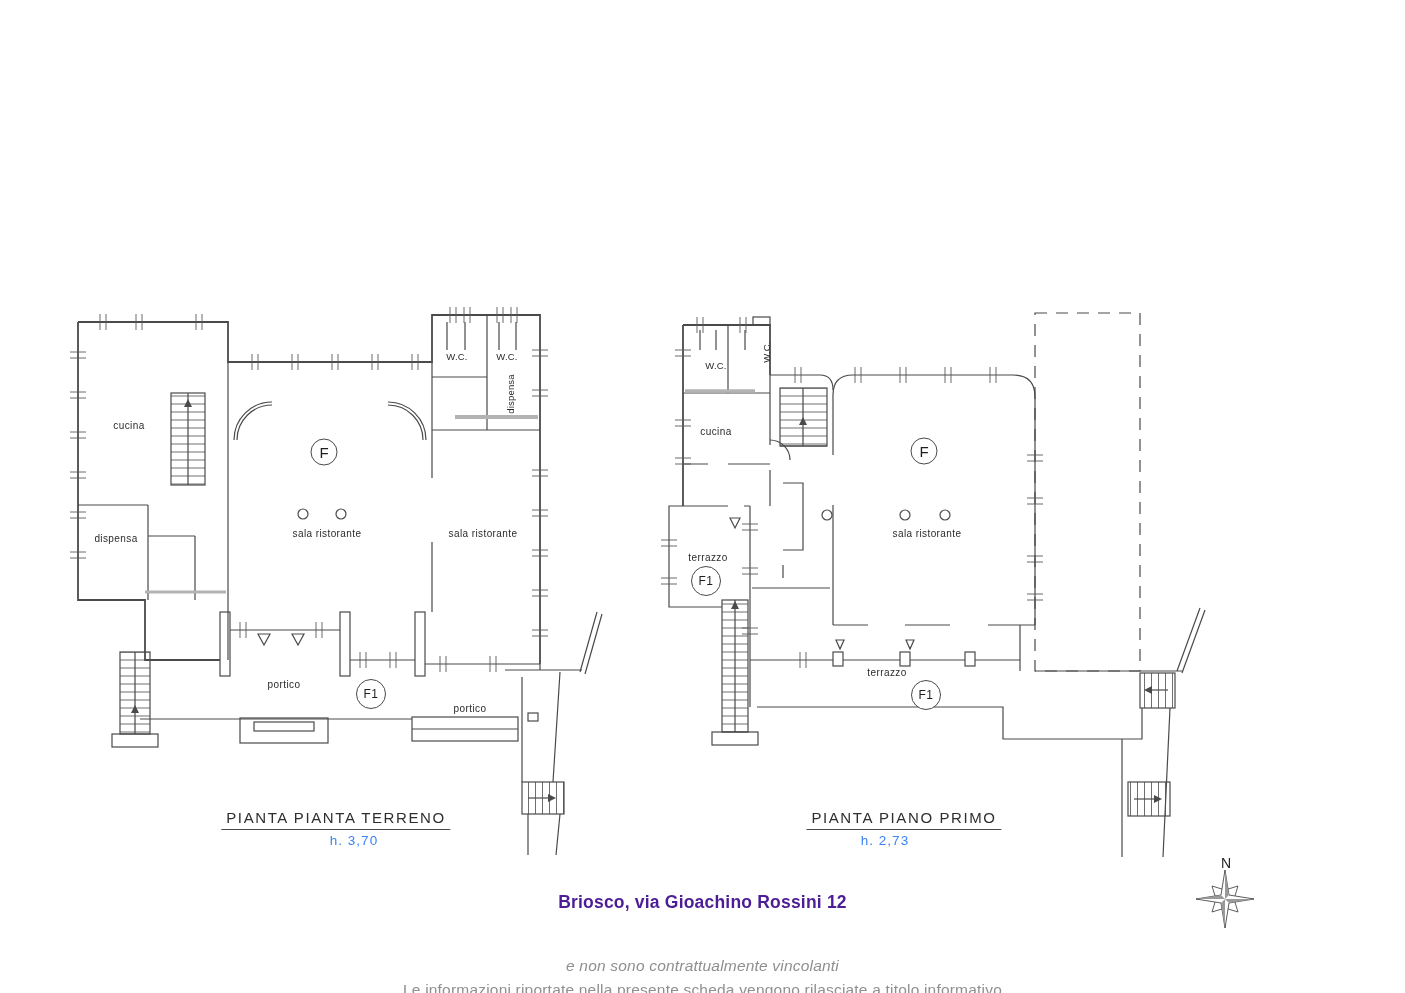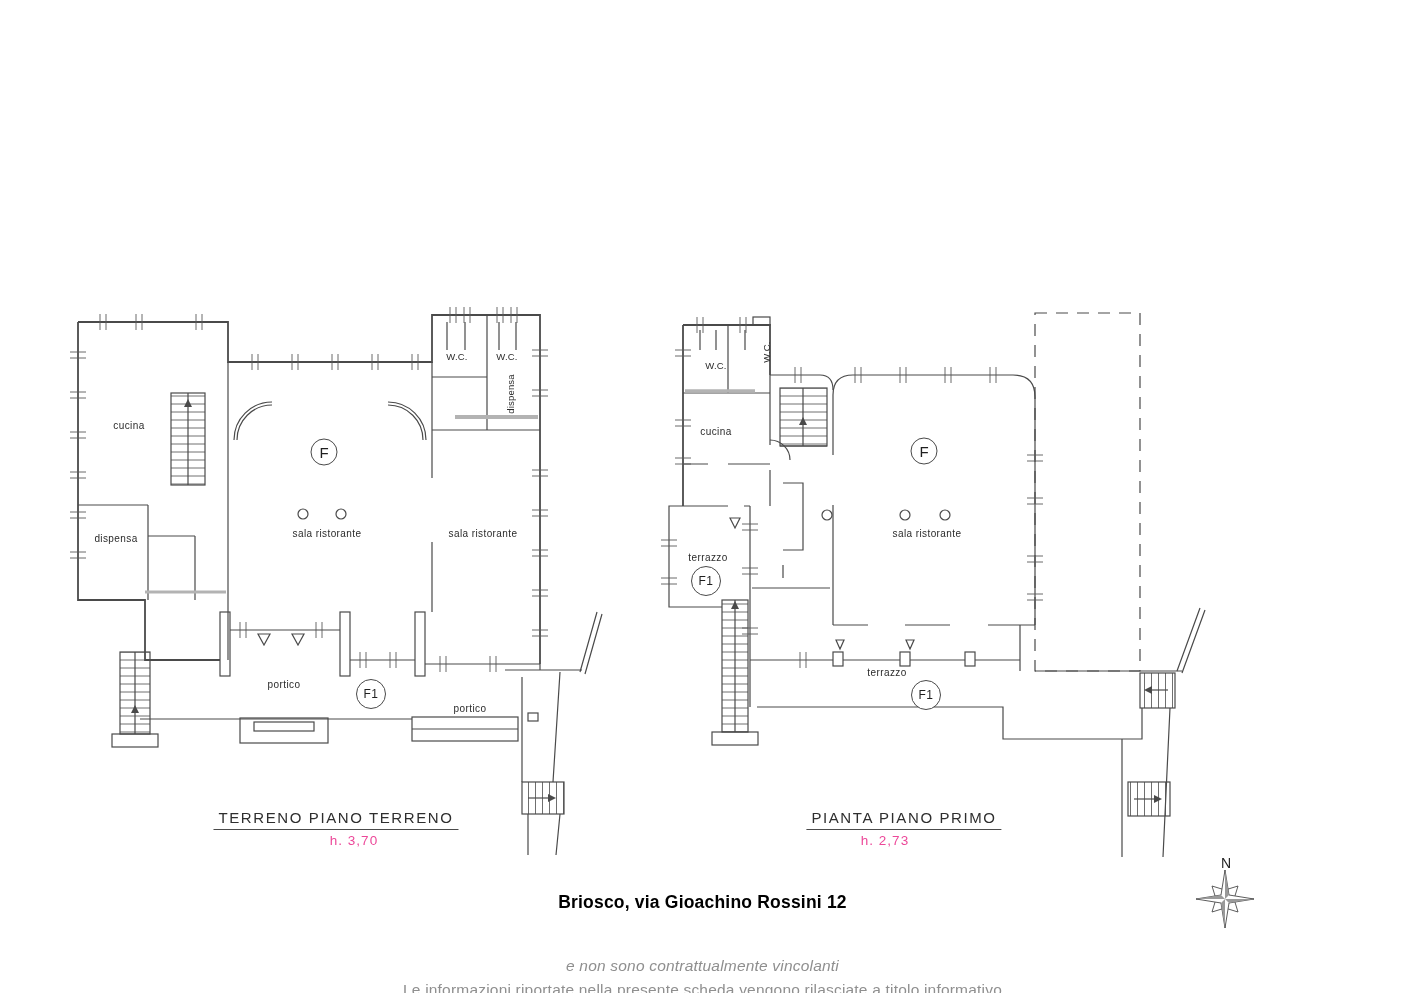--- a/index.html
+++ b/index.html
@@ -23,29 +23,29 @@
   }
   .marker.f{width:27px;height:27px;font-size:15px;}
   .marker.f1{width:30px;height:30px;font-size:12px;letter-spacing:0.5px;}
   .plan-title{
     position:absolute;transform:translateX(-50%);
     font-size:15px;letter-spacing:1.6px;color:#2e2e2e;
     border-bottom:1.5px solid #4a4a4a;padding:0 5px 3px;white-space:nowrap;
   }
   .height-label{
     position:absolute;transform:translateX(-50%);
-    font-size:13.5px;letter-spacing:1px;color:#ec4899;white-space:nowrap;padding-left:36px;
+    font-size:13.5px;letter-spacing:1px;color:#3b82f6;white-space:nowrap;padding-left:36px;
   }
   .compass-n{
     position:absolute;transform:translate(-50%,-50%);
     font-size:14px;color:#1f1f1f;font-weight:500;
   }
   .footer-address{
     position:absolute;left:0;right:0;top:892px;text-align:center;
-    font-size:17.5px;font-weight:bold;color:#000000;letter-spacing:0.2px;
+    font-size:17.5px;font-weight:bold;color:#4c1d95;letter-spacing:0.2px;
   }
   .footer-disclaimer{
     position:absolute;left:0;right:0;text-align:center;
     font-size:15.5px;color:#8f8f8f;letter-spacing:0.2px;
   }
   .footer-disclaimer.line1{top:981px;}
   .footer-disclaimer.line2{top:957px;font-style:italic;}
 </style>
 </head>
 <body>
@@ -208,21 +208,21 @@
   <span class="room-label" style="left:116px;top:538px">dispensa</span>
   <span class="room-label" style="left:327px;top:533px">sala ristorante</span>
   <span class="room-label" style="left:483px;top:533px">sala ristorante</span>
   <span class="room-label small" style="left:457px;top:356px">W.C.</span>
   <span class="room-label small" style="left:507px;top:356px">W.C.</span>
   <span class="room-label small vert" style="left:510px;top:394px">dispensa</span>
   <span class="room-label" style="left:284px;top:684px">portico</span>
   <span class="room-label" style="left:470px;top:708px">portico</span>
   <div class="marker f" style="left:324px;top:452px">F</div>
   <div class="marker f1" style="left:371px;top:694px">F1</div>
-  <span class="plan-title" style="left:336px;top:809px">TERRENO PIANO TERRENO</span>
+  <span class="plan-title" style="left:336px;top:809px">PIANTA PIANTA TERRENO</span>
   <span class="height-label" style="left:336px;top:833px">h. 3,70</span>
 
   <span class="room-label small" style="left:716px;top:365px">W.C.</span>
   <span class="room-label small vert" style="left:766px;top:352px">W.C.</span>
   <span class="room-label" style="left:716px;top:431px">cucina</span>
   <span class="room-label" style="left:708px;top:557px">terrazzo</span>
   <span class="room-label" style="left:927px;top:533px">sala ristorante</span>
   <span class="room-label" style="left:887px;top:672px">terrazzo</span>
   <div class="marker f" style="left:924px;top:451px">F</div>
   <div class="marker f1" style="left:706px;top:581px">F1</div>

